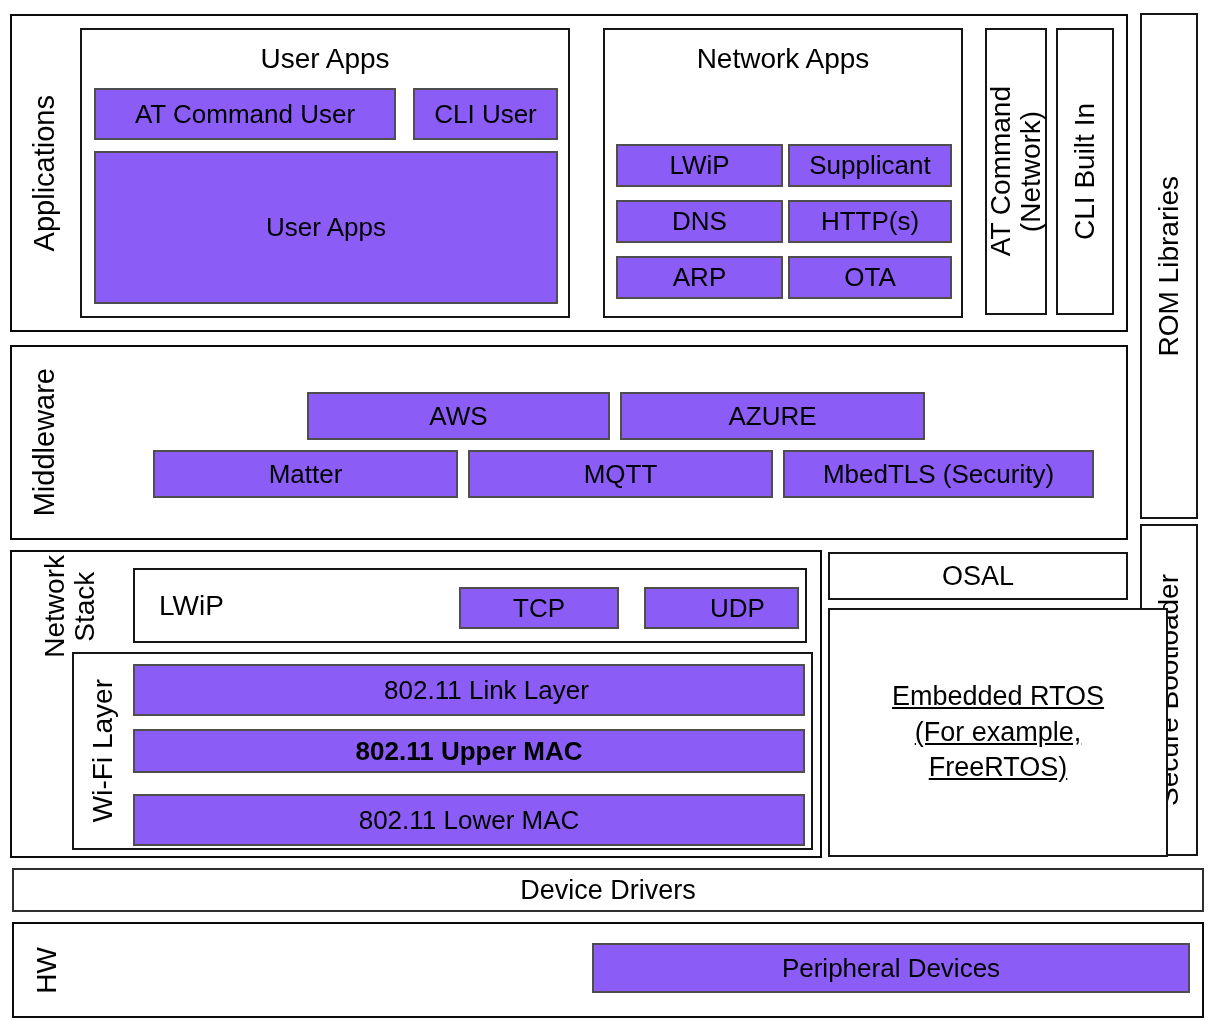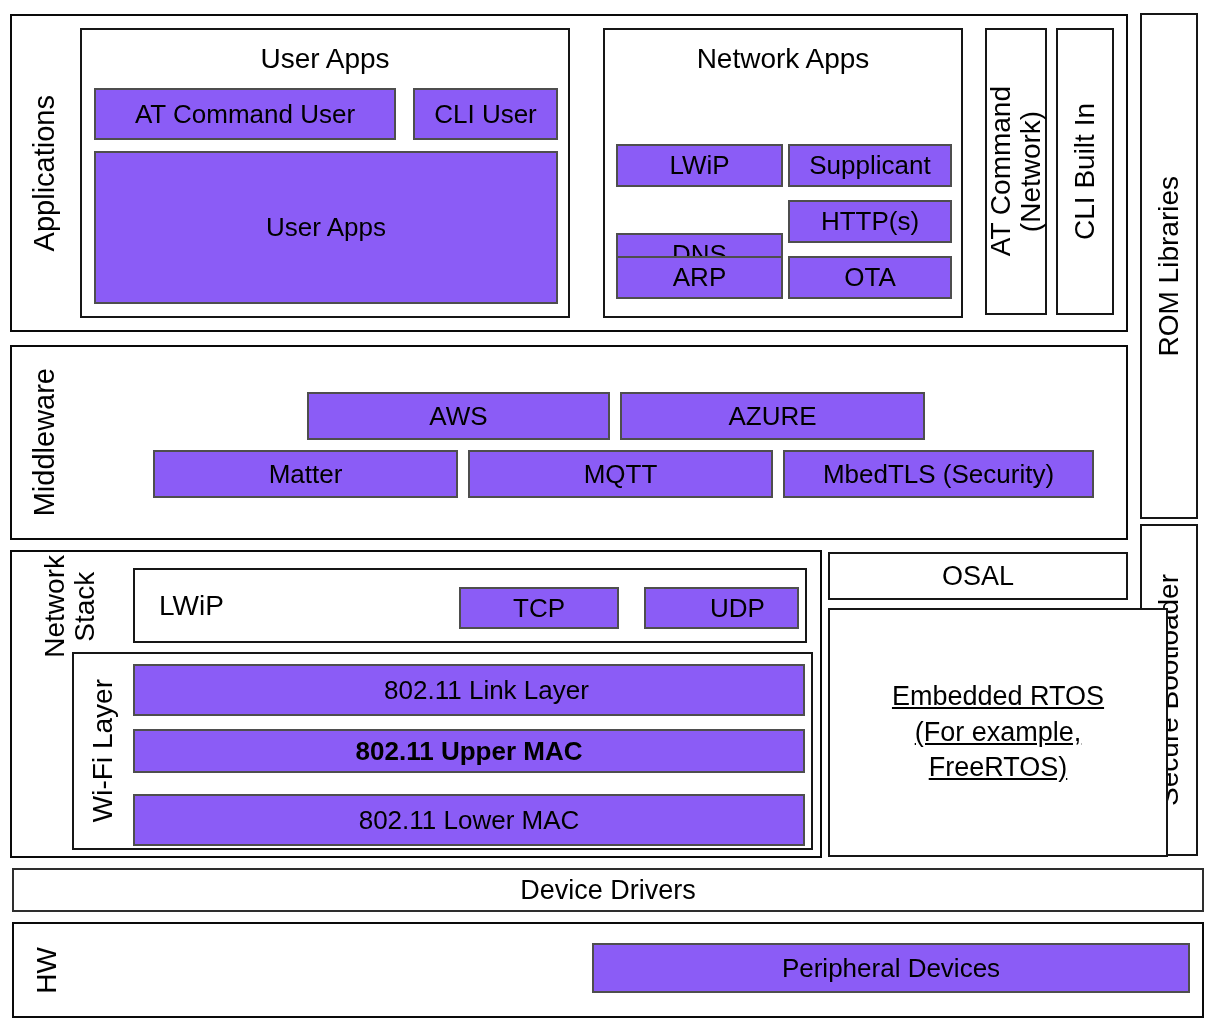--- a/index.html
+++ b/index.html
@@ -117,21 +117,21 @@
     </div>
 
     <div class="box" style="left:591px; top:12px; width:360px; height:290px;">
       <div class="group-title">Network Apps</div>
       <div class="leaf" style="left:11px; top:114px; width:167px; height:43px;">
         <span>LWiP</span>
       </div>
       <div class="leaf" style="left:183px; top:114px; width:164px; height:43px;">
         <span>Supplicant</span>
       </div>
-      <div class="leaf" style="left:11px; top:170px; width:167px; height:43px;margin-top:33px;">
+      <div class="leaf" style="left:11px; top:170px; width:167px; height:43px;">
         <span>DNS</span>
       </div>
       <div class="leaf" style="left:183px; top:170px; width:164px; height:43px;">
         <span>HTTP(s)</span>
       </div>
       <div class="leaf" style="left:11px; top:226px; width:167px; height:43px;">
         <span>ARP</span>
       </div>
       <div class="leaf" style="left:183px; top:226px; width:164px; height:43px;">
         <span>OTA</span>

